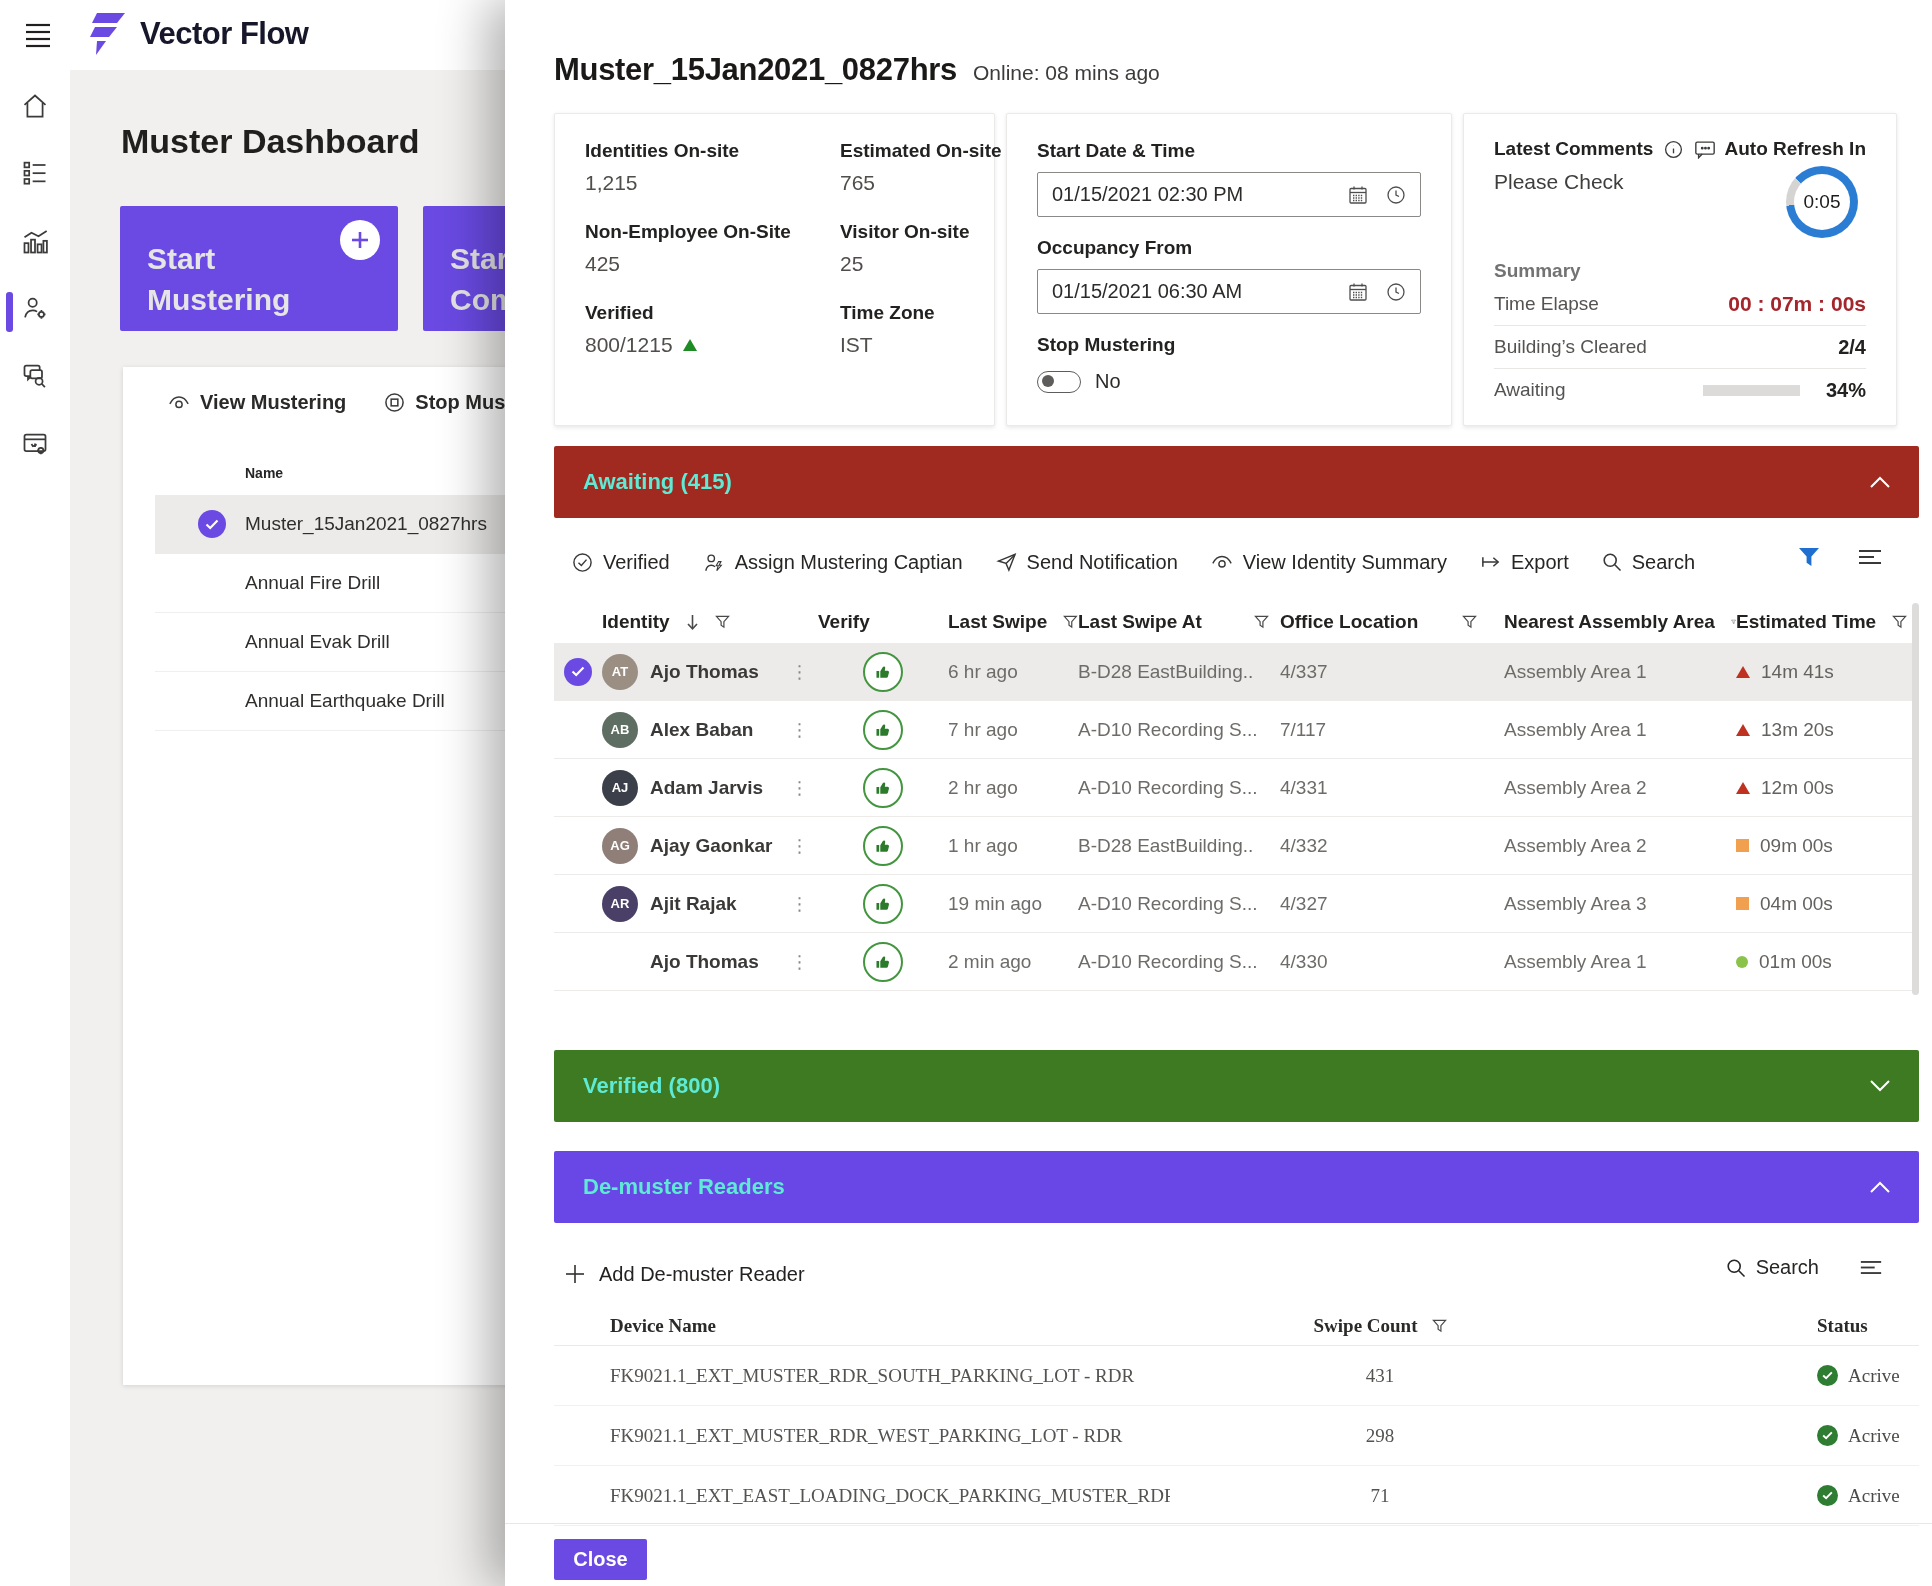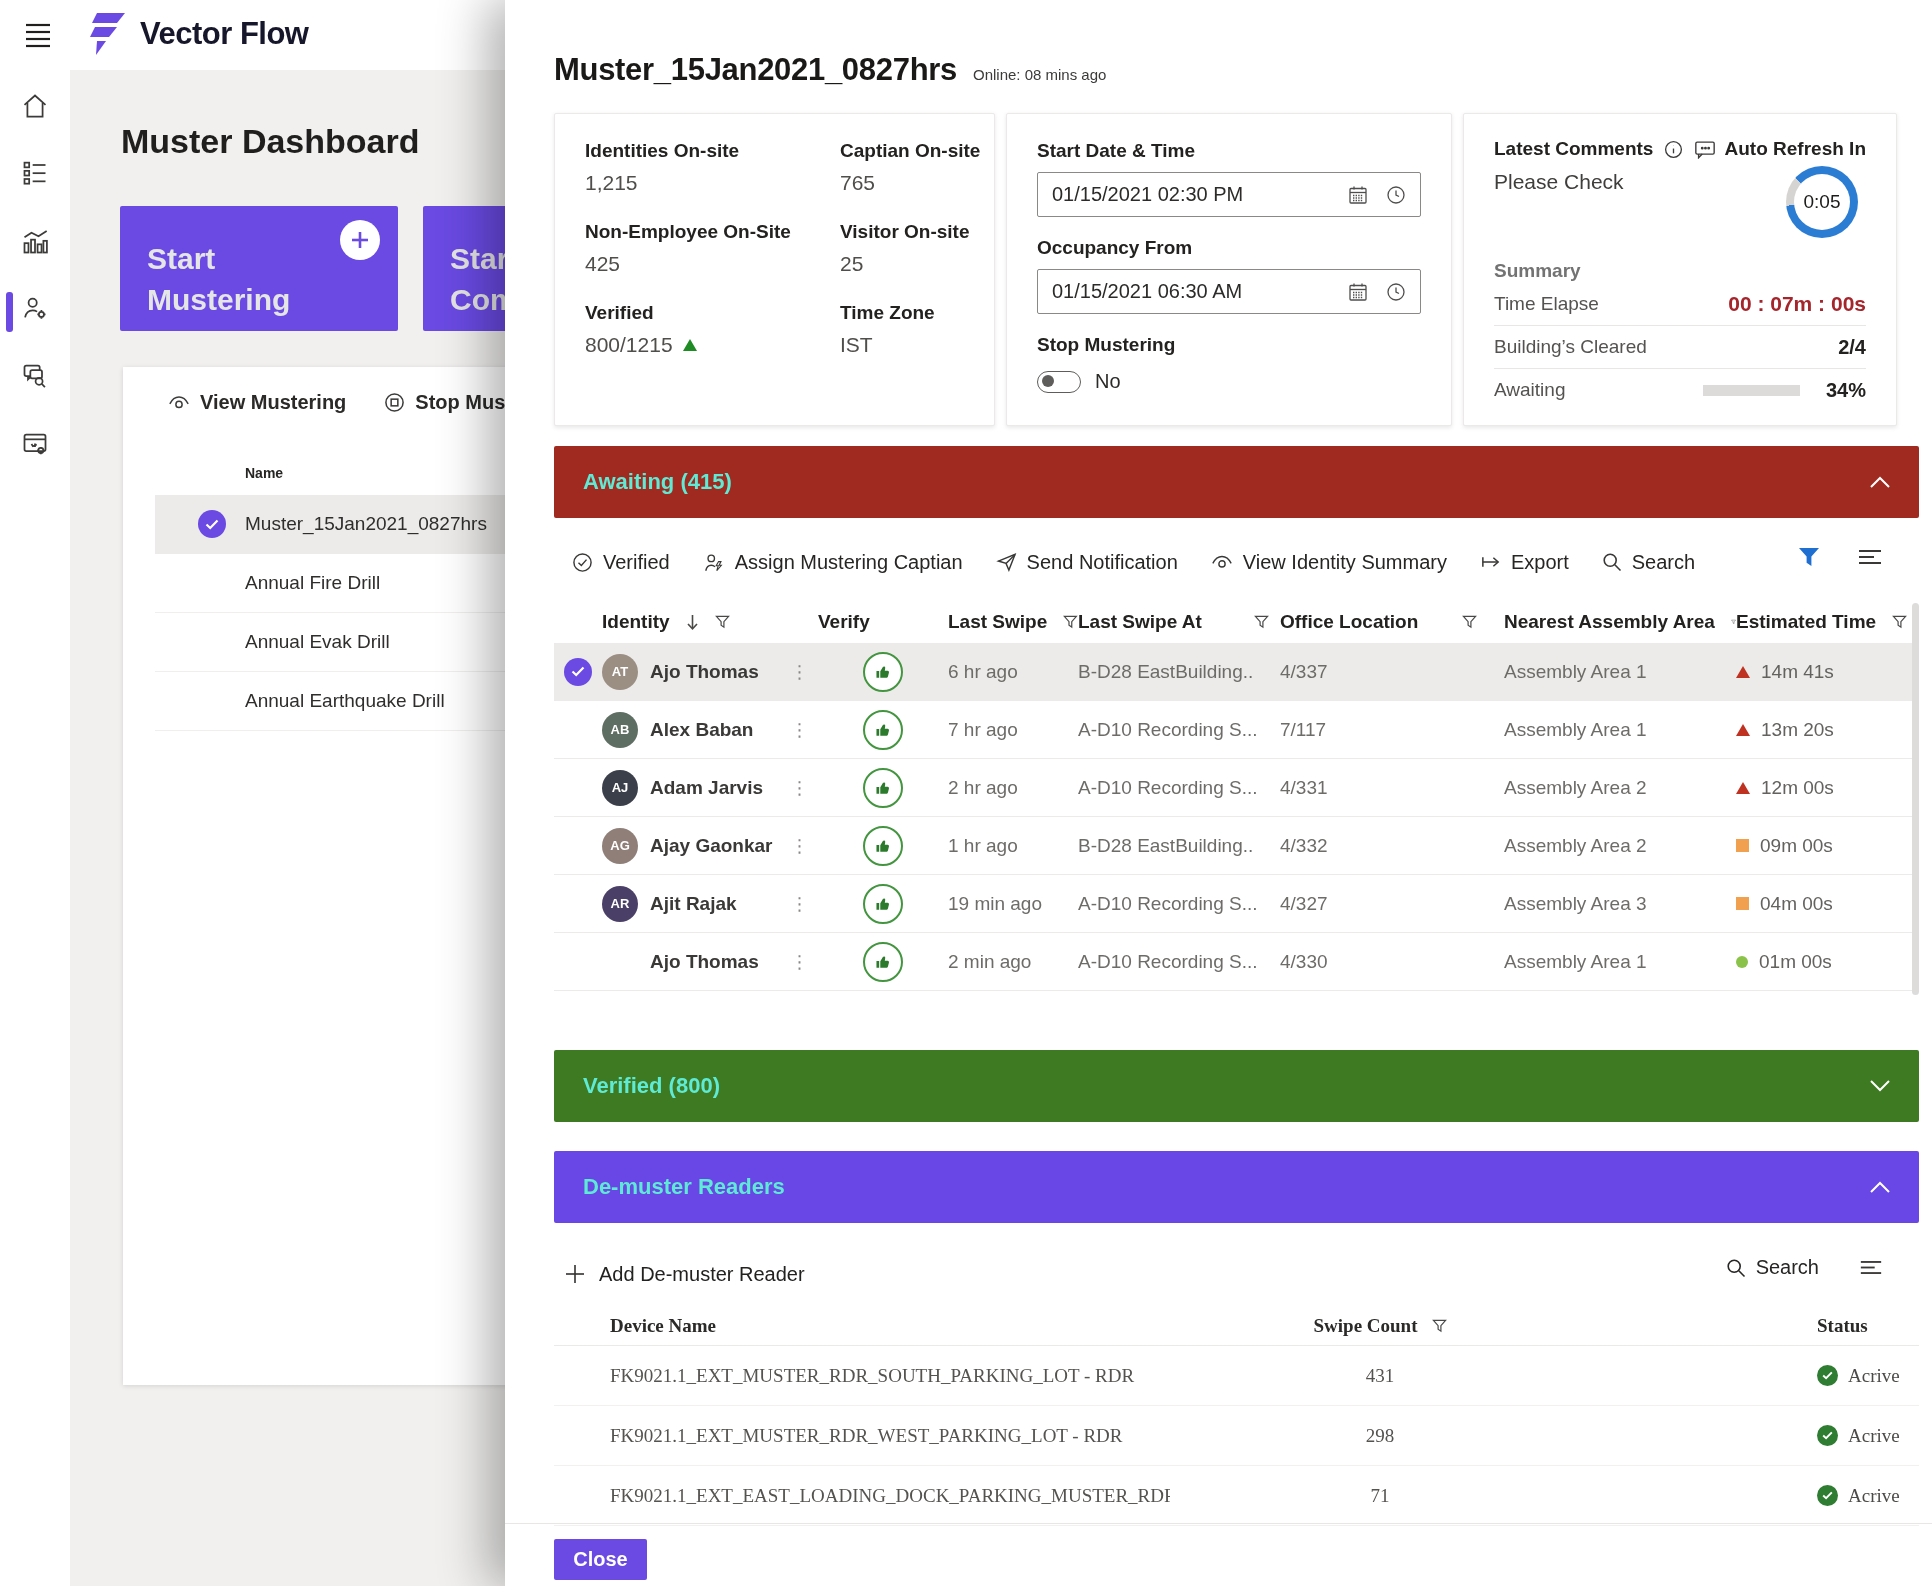--- a/index.html
+++ b/index.html
@@ -39,21 +39,21 @@
   .mc-row .nm { margin-left:90px; white-space:nowrap; }
   .mc-check { position:absolute; left:43px; top:15px; width:28px; height:28px; border-radius:50%;
               background:#6a4ae3; display:none; align-items:center; justify-content:center; }
   .mc-row[data-selected="true"] .mc-check { display:flex; }
 
   
   .modal { position:absolute; left:505px; top:0; width:1427px; height:1586px; background:#fff;
            box-shadow:-18px 0 46px rgba(0,0,0,.3); }
   .m-title { position:absolute; left:49px; top:52px; display:flex; align-items:baseline; gap:16px; }
   .m-title h2 { font-size:31px; font-weight:700; color:#1a1918; letter-spacing:-0.3px; }
-  .m-title .online { font-size:15px; color:#3c3b3a; }
+  .m-title .online { font-size:21px; color:#3c3b3a; }
 
   .cards { position:absolute; left:49px; top:113px; display:flex; gap:11px; }
   .card { height:313px; background:#fff; border:1px solid #ebeae9; border-radius:2px;
           box-shadow:0 1.6px 4px rgba(0,0,0,.09); padding:26px 30px; }
   .card.c1 { width:441px; display:grid; grid-template-columns:255px 1fr; row-gap:26px; align-content:start; }
   .card.c2 { width:446px; }
   .card.c3 { width:434px; padding:24px 30px; }
   .stat .lb { font-size:19px; font-weight:600; color:#232221; white-space:nowrap; }
   .stat .vl { font-size:21px; color:#504e4b; margin-top:9px; display:flex; align-items:center; gap:10px; }
   .tri-up-green { width:0; height:0; border-left:7px solid transparent; border-right:7px solid transparent;
@@ -285,21 +285,21 @@
     </div>
 
     <div class="cards">
 
       <div class="card c1">
         <div class="stat">
             <div class="lb">Identities On-site</div>
             <div class="vl">1,215</div>
           </div>
         <div class="stat">
-            <div class="lb">Captian On-site</div>
+            <div class="lb">Estimated On-site</div>
             <div class="vl">765</div>
           </div>
         <div class="stat">
             <div class="lb">Non-Employee On-Site</div>
             <div class="vl">425</div>
           </div>
         <div class="stat">
             <div class="lb">Visitor On-site</div>
             <div class="vl">25</div>
           </div>

